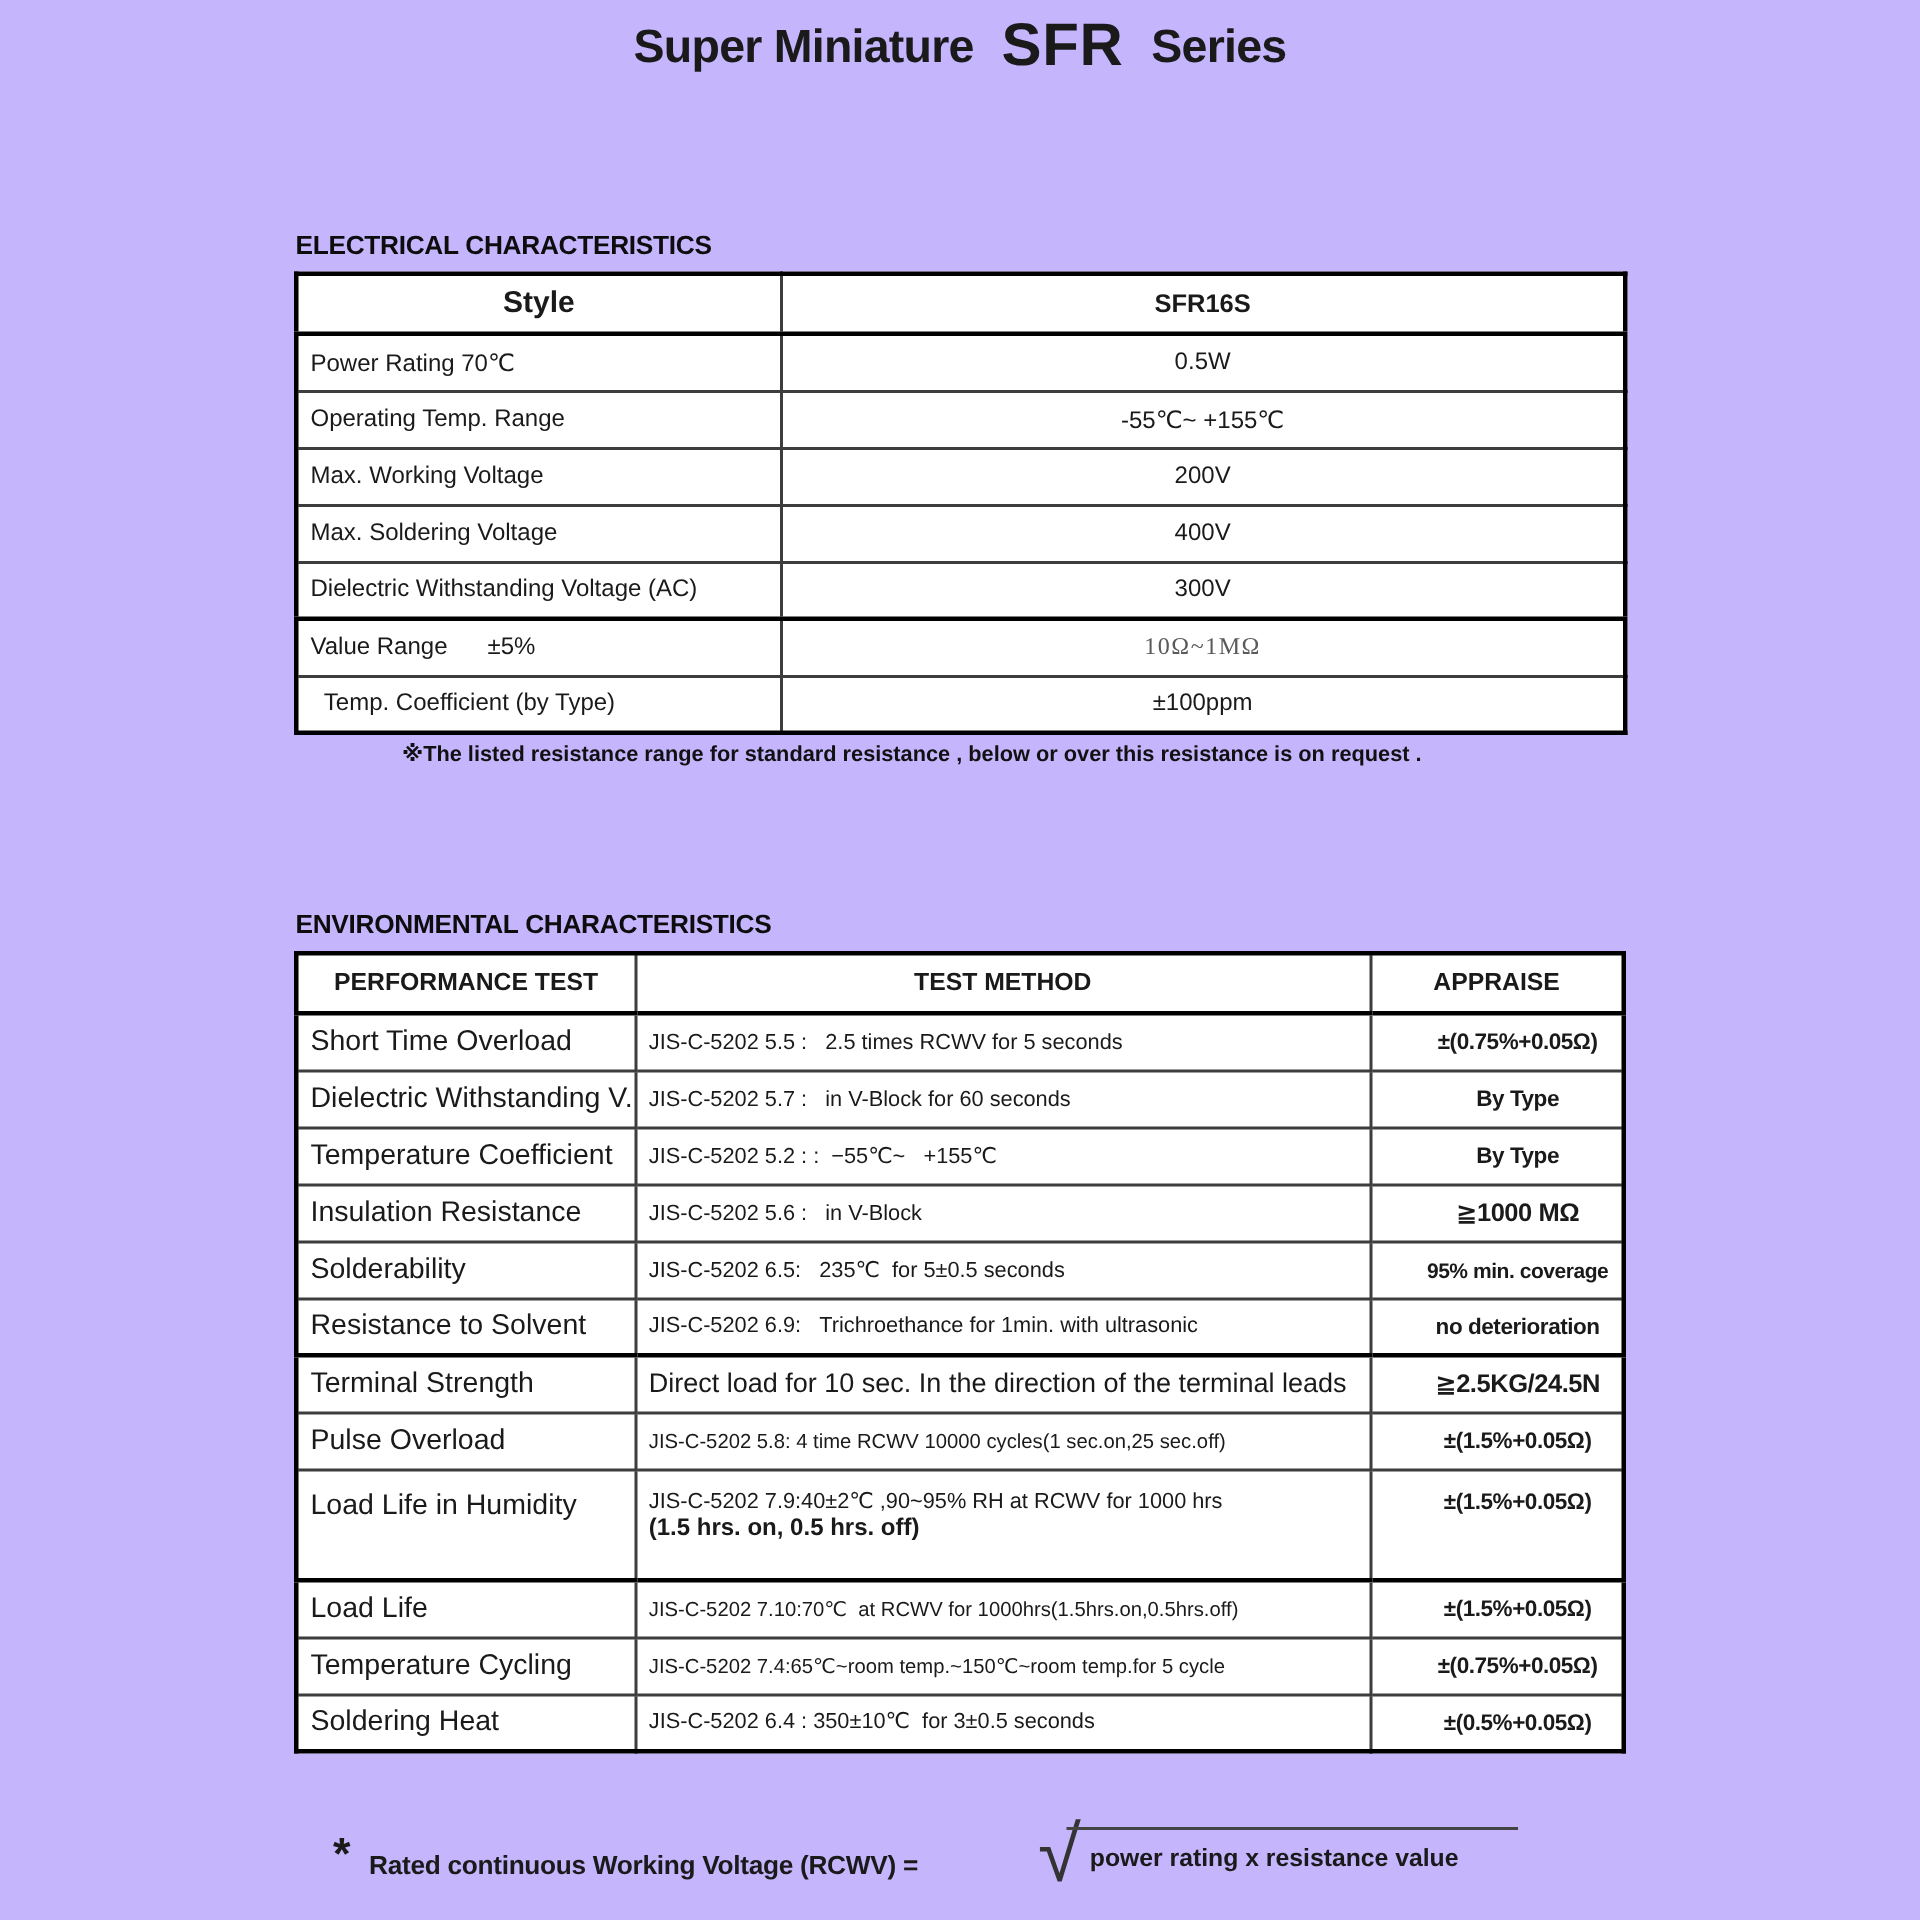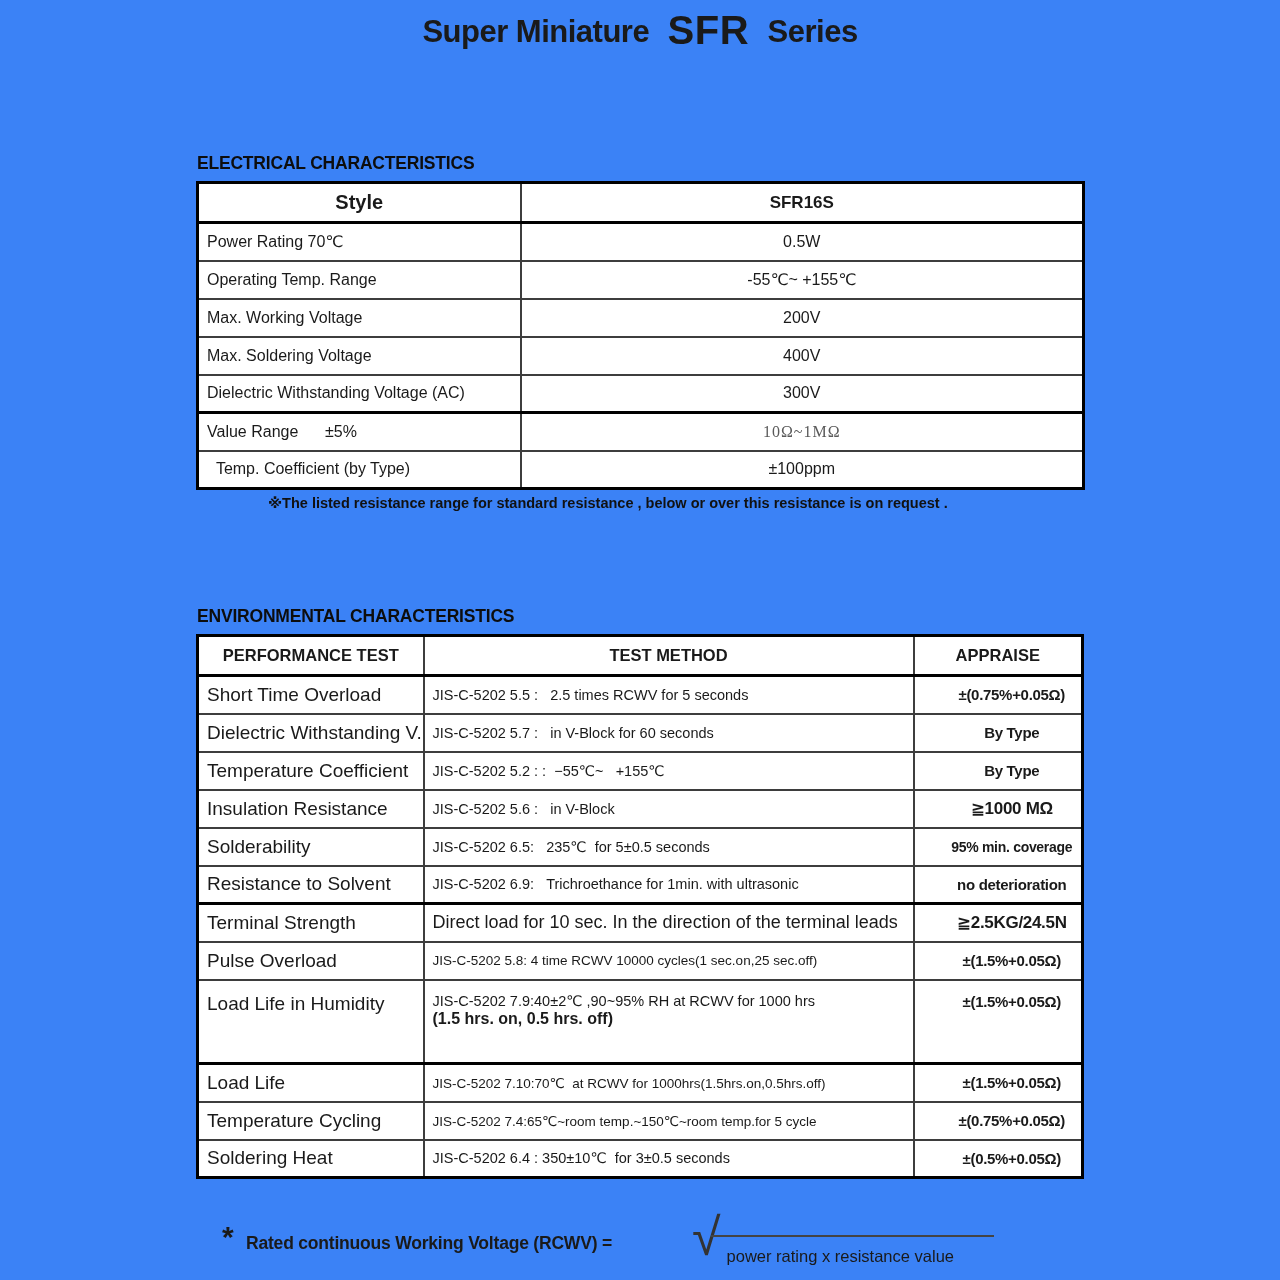--- a/index.html
+++ b/index.html
@@ -1,18 +1,18 @@
 <!DOCTYPE html>
 <html><head>
 <meta charset="utf-8">
 <style>
   * { margin:0; padding:0; box-sizing:border-box; }
   html,body { width:1280px; height:1280px; background:#ffffff;
               font-family:"Liberation Sans","DejaVu Sans",sans-serif; color:#1a1a1a; }
-  .canvas { position:relative; width:1280px; height:1280px; background:#3b82f6; overflow:hidden; }
+  .canvas { position:relative; width:1280px; height:1280px; background:#c4b5fd; overflow:hidden; }
 
   
   .page-title { position:absolute; top:8px; left:0; width:100%; text-align:center; white-space:nowrap; }
   .title-normal { font-size:31px; font-weight:700; letter-spacing:-0.5px; }
   .title-sfr { font-size:40px; font-weight:800; letter-spacing:0.5px; margin:0 14px; vertical-align:-2px; }
 
   
   .sec-heading { position:absolute; font-size:17.5px; font-weight:800; letter-spacing:-0.2px; color:#0d0d0d; }
   .h-elec { left:197px; top:153px; }
   .h-env  { left:197px; top:606px; }
@@ -35,30 +35,30 @@
 
   .note { position:absolute; left:268px; top:495px; width:810px; font-size:14.5px; font-weight:700; color:#111; }
 
   
   .t2 { left:196px; top:634px; width:885px; }
   .t2 th { height:40px; border-bottom:3px solid #000; font-size:16.5px; font-weight:800; }
   .t2 td { height:38px; }
   .t2 .c-test { padding-left:8px; text-align:left; font-size:19px; font-weight:400; }
   .t2 .c-method { padding-left:8px; text-align:left; font-size:14.5px; }
   .t2 .c-appraise { text-align:center; font-weight:700; font-size:15px; letter-spacing:-0.3px;padding-left:28px; }
-  .t2 tr.tall td { height:84px; vertical-align:top; padding-top:12px; }
+  .t2 tr.tall td { height:74px; vertical-align:top; padding-top:12px; }
   .method2 { text-align:left; font-weight:700; font-size:16px; margin-top:1px; }
 
   
   .asterisk { position:absolute; left:222px; top:1220px; font-size:30px; font-weight:700; }
   .footer-label { position:absolute; left:246px; top:1233px; font-size:17.5px; font-weight:800; letter-spacing:-0.2px; }
   .sqrt { position:absolute; left:692px; top:1214px; display:flex; align-items:flex-start; }
   .sqrt-sign { font-size:52px; line-height:46px; font-weight:400; color:#333; }
-  .sqrt-content { border-top:2.5px solid #444; margin-left:-10px; margin-top:21px;
-                  padding:10px 40px 0 16px; font-weight:400; font-size:16.5px; white-space:nowrap; }
+  .sqrt-content { border-top:2.5px solid #444; margin-left:-10px; margin-top:4px;
+                  padding:10px 40px 0 16px; font-weight:700; font-size:16.5px; white-space:nowrap; }
 </style>
 </head>
 <body>
 
 <div class="canvas">
 
   <div class="page-title">
     <span class="title-normal">Super Miniature</span>
     <span class="title-sfr">SFR</span>
     <span class="title-normal">Series</span>

